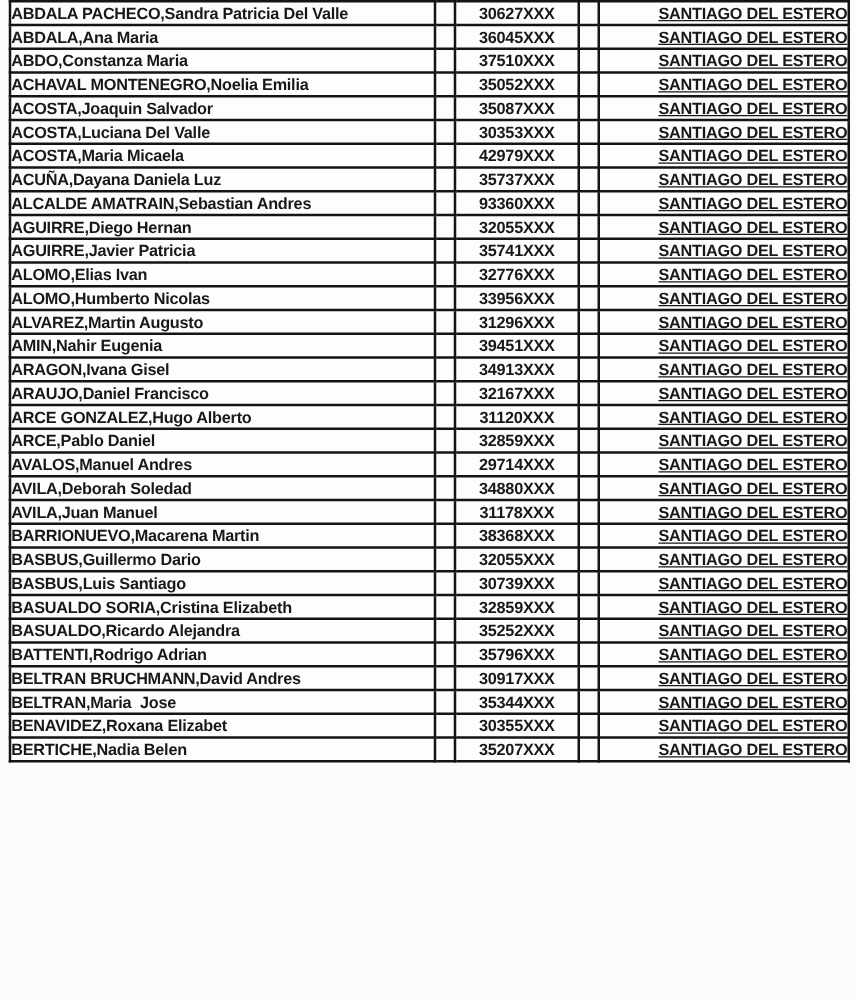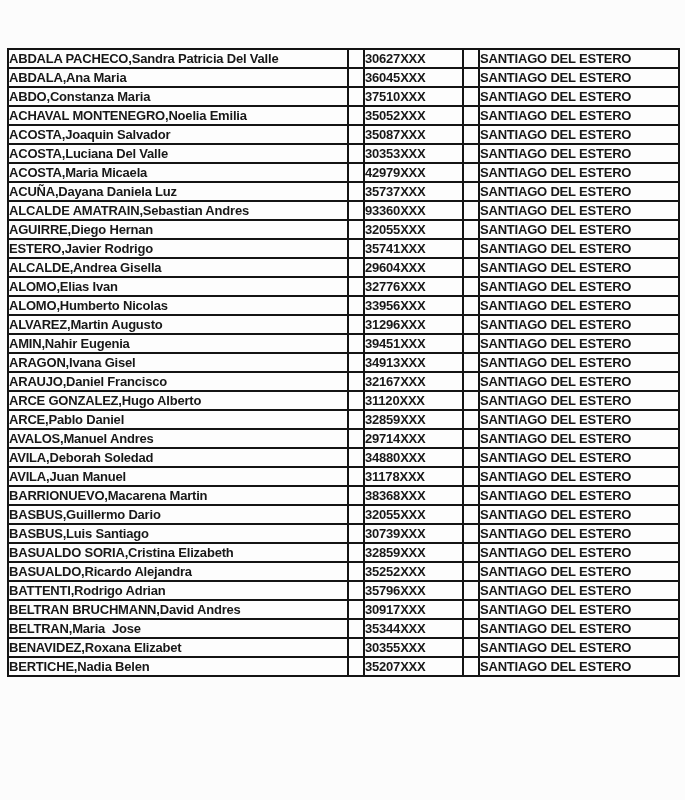--- a/index.html
+++ b/index.html
@@ -8,21 +8,20 @@
     width: 685px;
     height: 800px;
     background: #fcfcfc;
     overflow: hidden;
   }
   .table-wrap {
     position: absolute;
     left: 7px;
     top: 0px;
     width: 651px;
-    margin-top: 48px;
   }
   table.records {
     border-collapse: collapse;
     table-layout: fixed;
     width: 671px;
     font-family: "Liberation Sans", sans-serif;
     font-size: 13px;
     font-weight: 700;
     letter-spacing: -0.2px;
     color: #181818;
@@ -43,27 +42,28 @@
   }
   td.col-name {
     text-align: left;
     padding-left: 5px;
     white-space: pre;
   }
   td.col-gap {
     padding: 0;
   }
   td.col-dni {
-    text-align: left;
+    text-align: center;
     white-space: nowrap;
   }
   td.col-loc {
-    text-align: left;
+    text-align: right;
     padding-left: 7px;
     white-space: nowrap;
+    text-decoration: underline;
   }
 </style>
 </head>
 <body>
 
 <div class="table-wrap">
   <table class="records">
     <colgroup>
       <col class="c-name">
       <col class="c-gap1">
@@ -136,30 +136,23 @@
     <td class="col-loc">SANTIAGO DEL ESTERO</td>
   </tr>
         <tr>
     <td class="col-name">AGUIRRE,Diego Hernan</td>
     <td class="col-gap"></td>
     <td class="col-dni">32055XXX</td>
     <td class="col-gap"></td>
     <td class="col-loc">SANTIAGO DEL ESTERO</td>
   </tr>
         <tr>
-    <td class="col-name">ESTERO,Javier Rodrigo</td>
+    <td class="col-name">AGUIRRE,Javier Patricia</td>
     <td class="col-gap"></td>
     <td class="col-dni">35741XXX</td>
-    <td class="col-gap"></td>
-    <td class="col-loc">SANTIAGO DEL ESTERO</td>
-  </tr>
-        <tr>
-    <td class="col-name">ALCALDE,Andrea Gisella</td>
-    <td class="col-gap"></td>
-    <td class="col-dni">29604XXX</td>
     <td class="col-gap"></td>
     <td class="col-loc">SANTIAGO DEL ESTERO</td>
   </tr>
         <tr>
     <td class="col-name">ALOMO,Elias Ivan</td>
     <td class="col-gap"></td>
     <td class="col-dni">32776XXX</td>
     <td class="col-gap"></td>
     <td class="col-loc">SANTIAGO DEL ESTERO</td>
   </tr>

